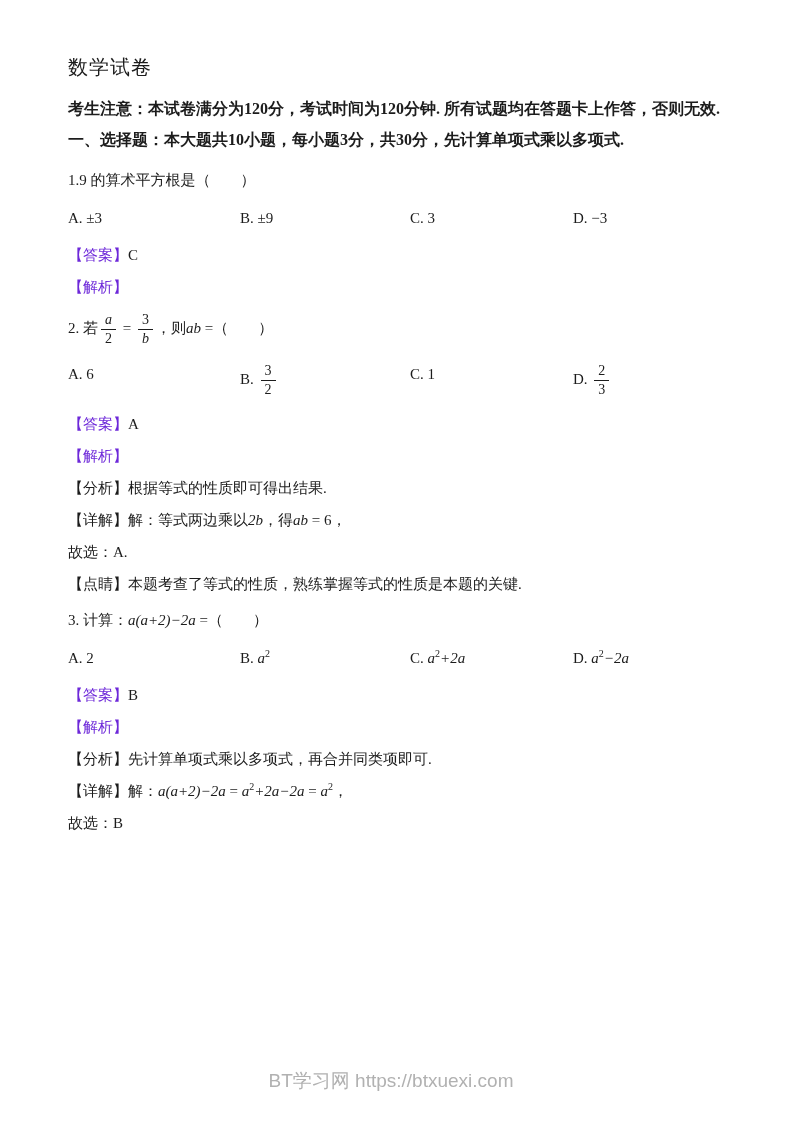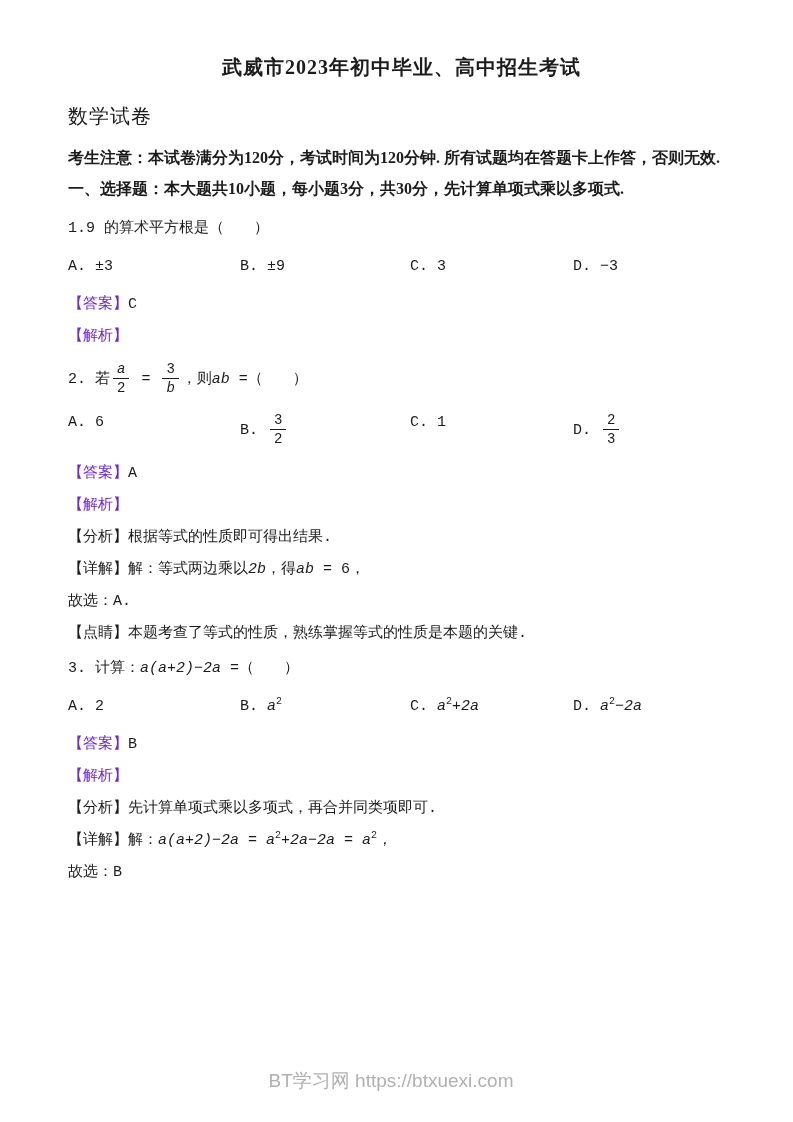--- a/index.html
+++ b/index.html
@@ -5,42 +5,41 @@
   html,body{margin:0;padding:0;background:#ffffff;}
   .page{
     position:relative;width:793px;height:1122px;background:#ffffff;overflow:hidden;
     font-family:"Liberation Serif","DejaVu Serif",serif;color:#1c1c1c;
   }
   .content{padding:54px 58px 0 68px;}
   .doc-title{font-size:20px;font-weight:700;text-align:center;margin:0 0 22px;letter-spacing:1px;}
   .doc-subtitle{font-size:20px;font-weight:400;margin:0 0 12px;letter-spacing:1px;}
   .notice{font-size:16px;font-weight:700;line-height:31px;margin:0;}
   .section-header{font-size:16px;font-weight:700;line-height:31px;margin:0 0 4px;}
-  .question{margin-top:14px;font-family:Liberation Mono, monospace;}
+  .question{margin-top:14px;}
   .stem{font-size:15px;line-height:22px;margin:12px 0 6px;}
   .options{display:grid;grid-template-columns:172px 170px 163px 1fr;font-size:15px;margin:16px 0 16px;}
   .opt{line-height:22px;}
   .line{font-size:15px;line-height:21px;margin:0 0 11px;}
   .tag{color:#6d28d9;}
   .mi{font-style:italic;}
   sup{font-size:10px;line-height:0;vertical-align:super;}
   .frac{display:inline-block;vertical-align:middle;text-align:center;line-height:1.15;margin:0 3px;font-size:14px;}
   .frac .num{display:block;border-bottom:1px solid #1c1c1c;padding:0 4px 1px;}
   .frac .den{display:block;padding-top:1px;}
   .footer{
     position:absolute;left:0;right:11px;bottom:28px;text-align:center;
     color:#b1b1b1;font-family:"Liberation Sans","DejaVu Sans",sans-serif;font-size:19px;
   }
 </style>
 </head>
 <body>
 
 <div class="page">
   <div class="content">
-    <div class="doc-title">武威市2023年初中毕业、高中招生考试</div>
     <div class="doc-subtitle">数学试卷</div>
     <p class="notice">考生注意：本试卷满分为120分，考试时间为120分钟. 所有试题均在答题卡上作答，否则无效.</p>
     <p class="section-header">一、选择题：本大题共10小题，每小题3分，共30分，先计算单项式乘以多项式.</p>
     <div id="questions">
   <section class="question">
     <div class="stem"><span>1.9 的算术平方根是（　　）</span></div>
     <div class="options">
             <div class="opt"><span>A. </span><span>±3</span></div>
             <div class="opt"><span>B. </span><span>±9</span></div>
             <div class="opt"><span>C. </span><span>3</span></div>

